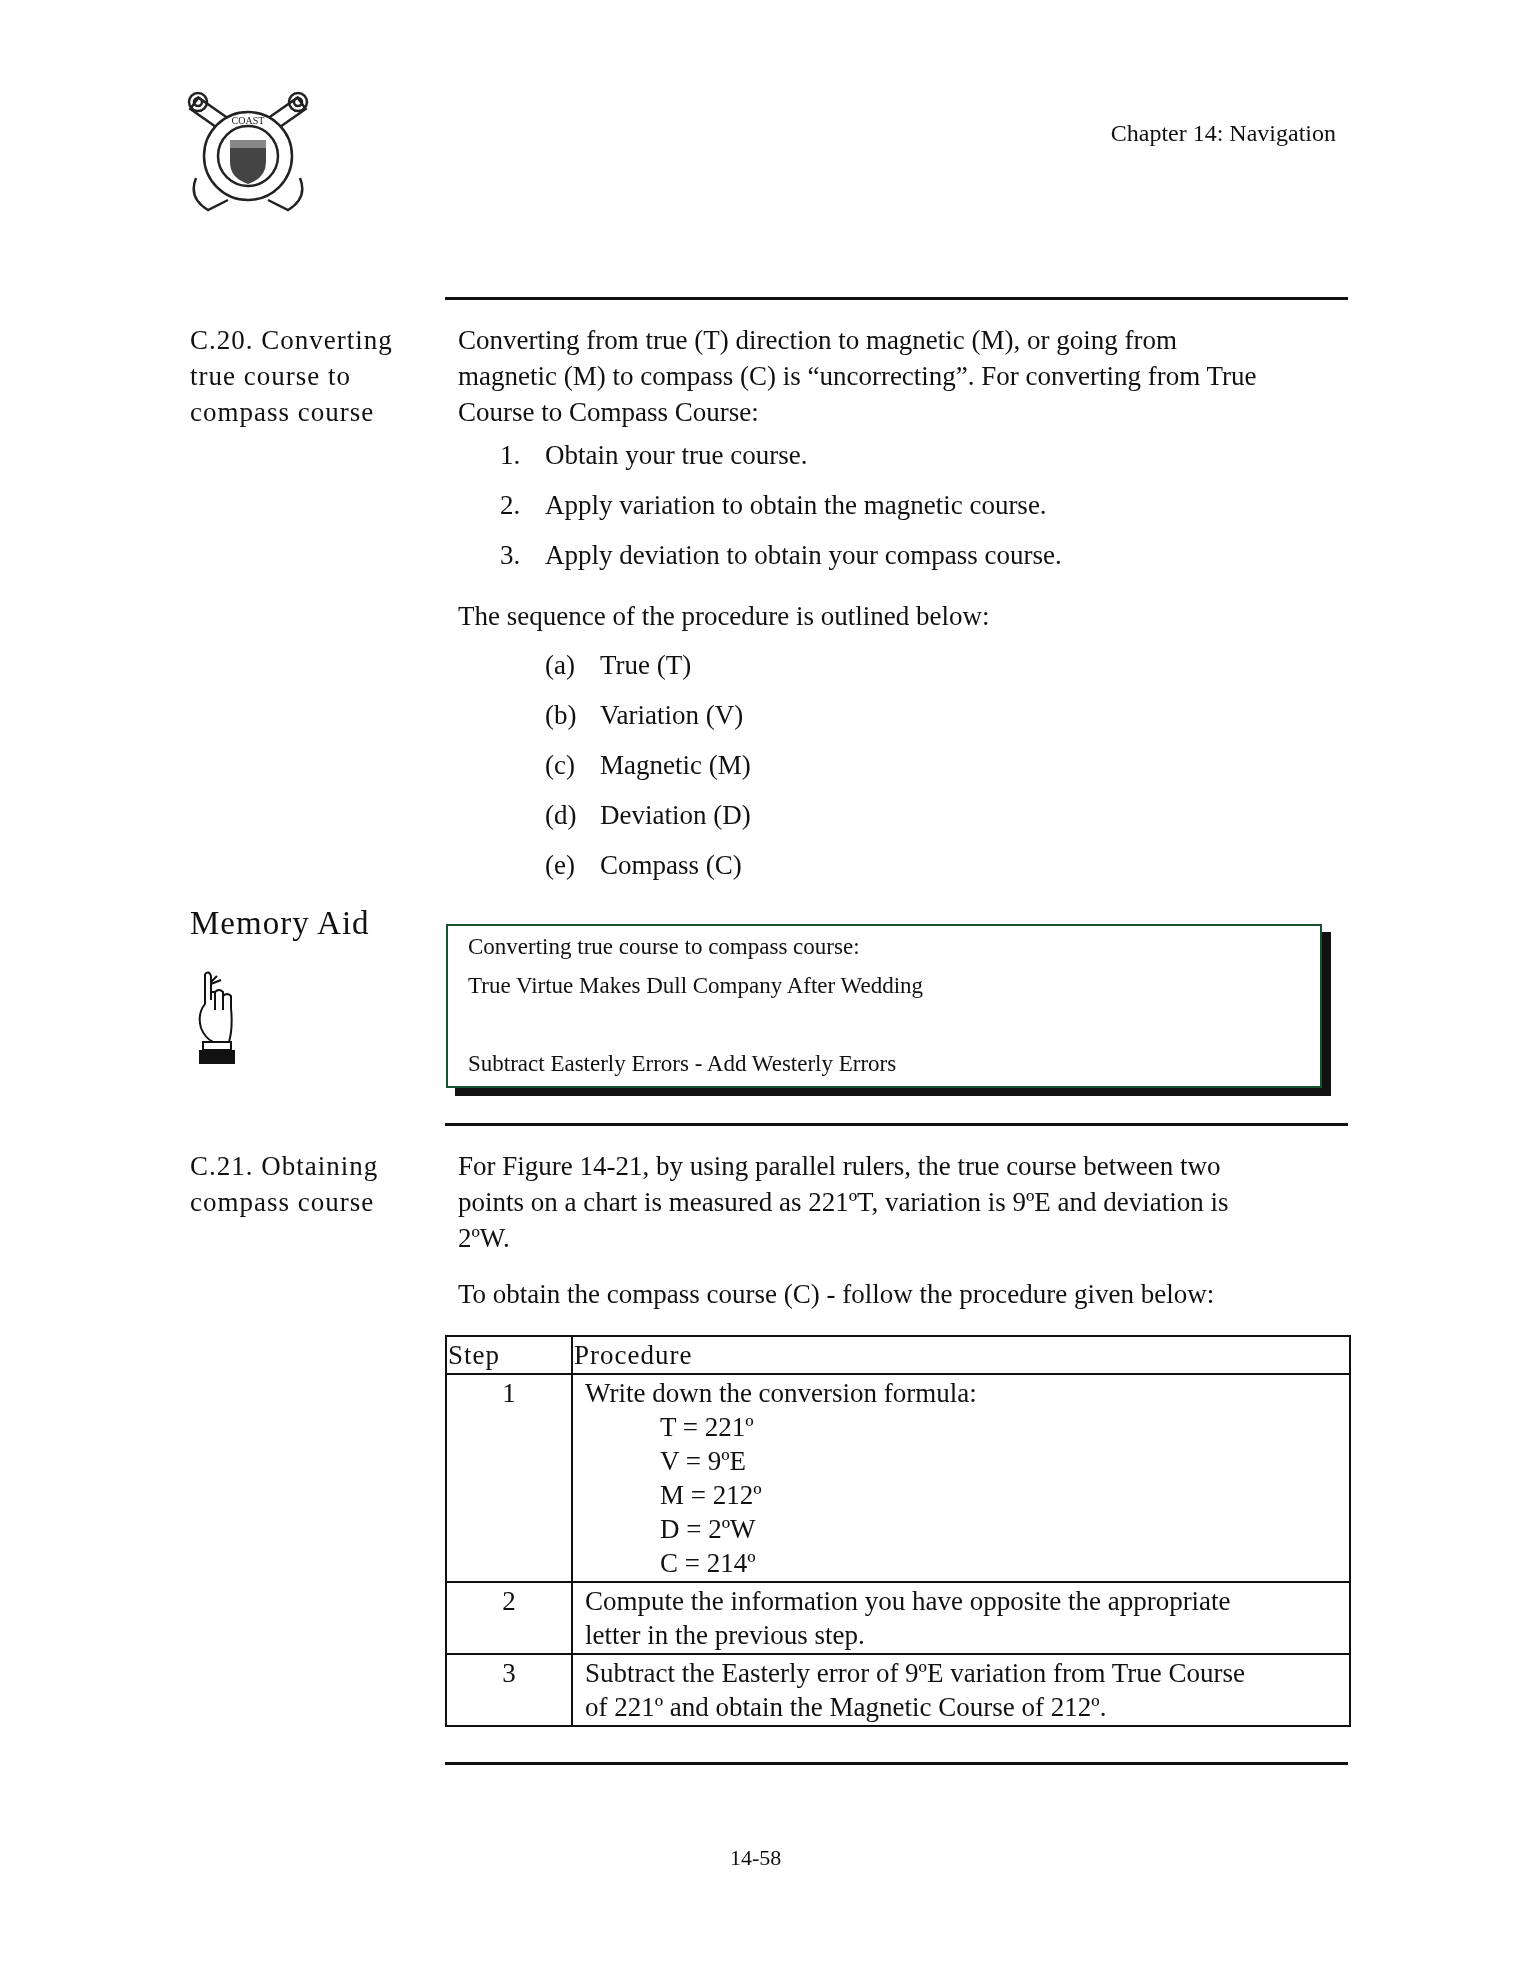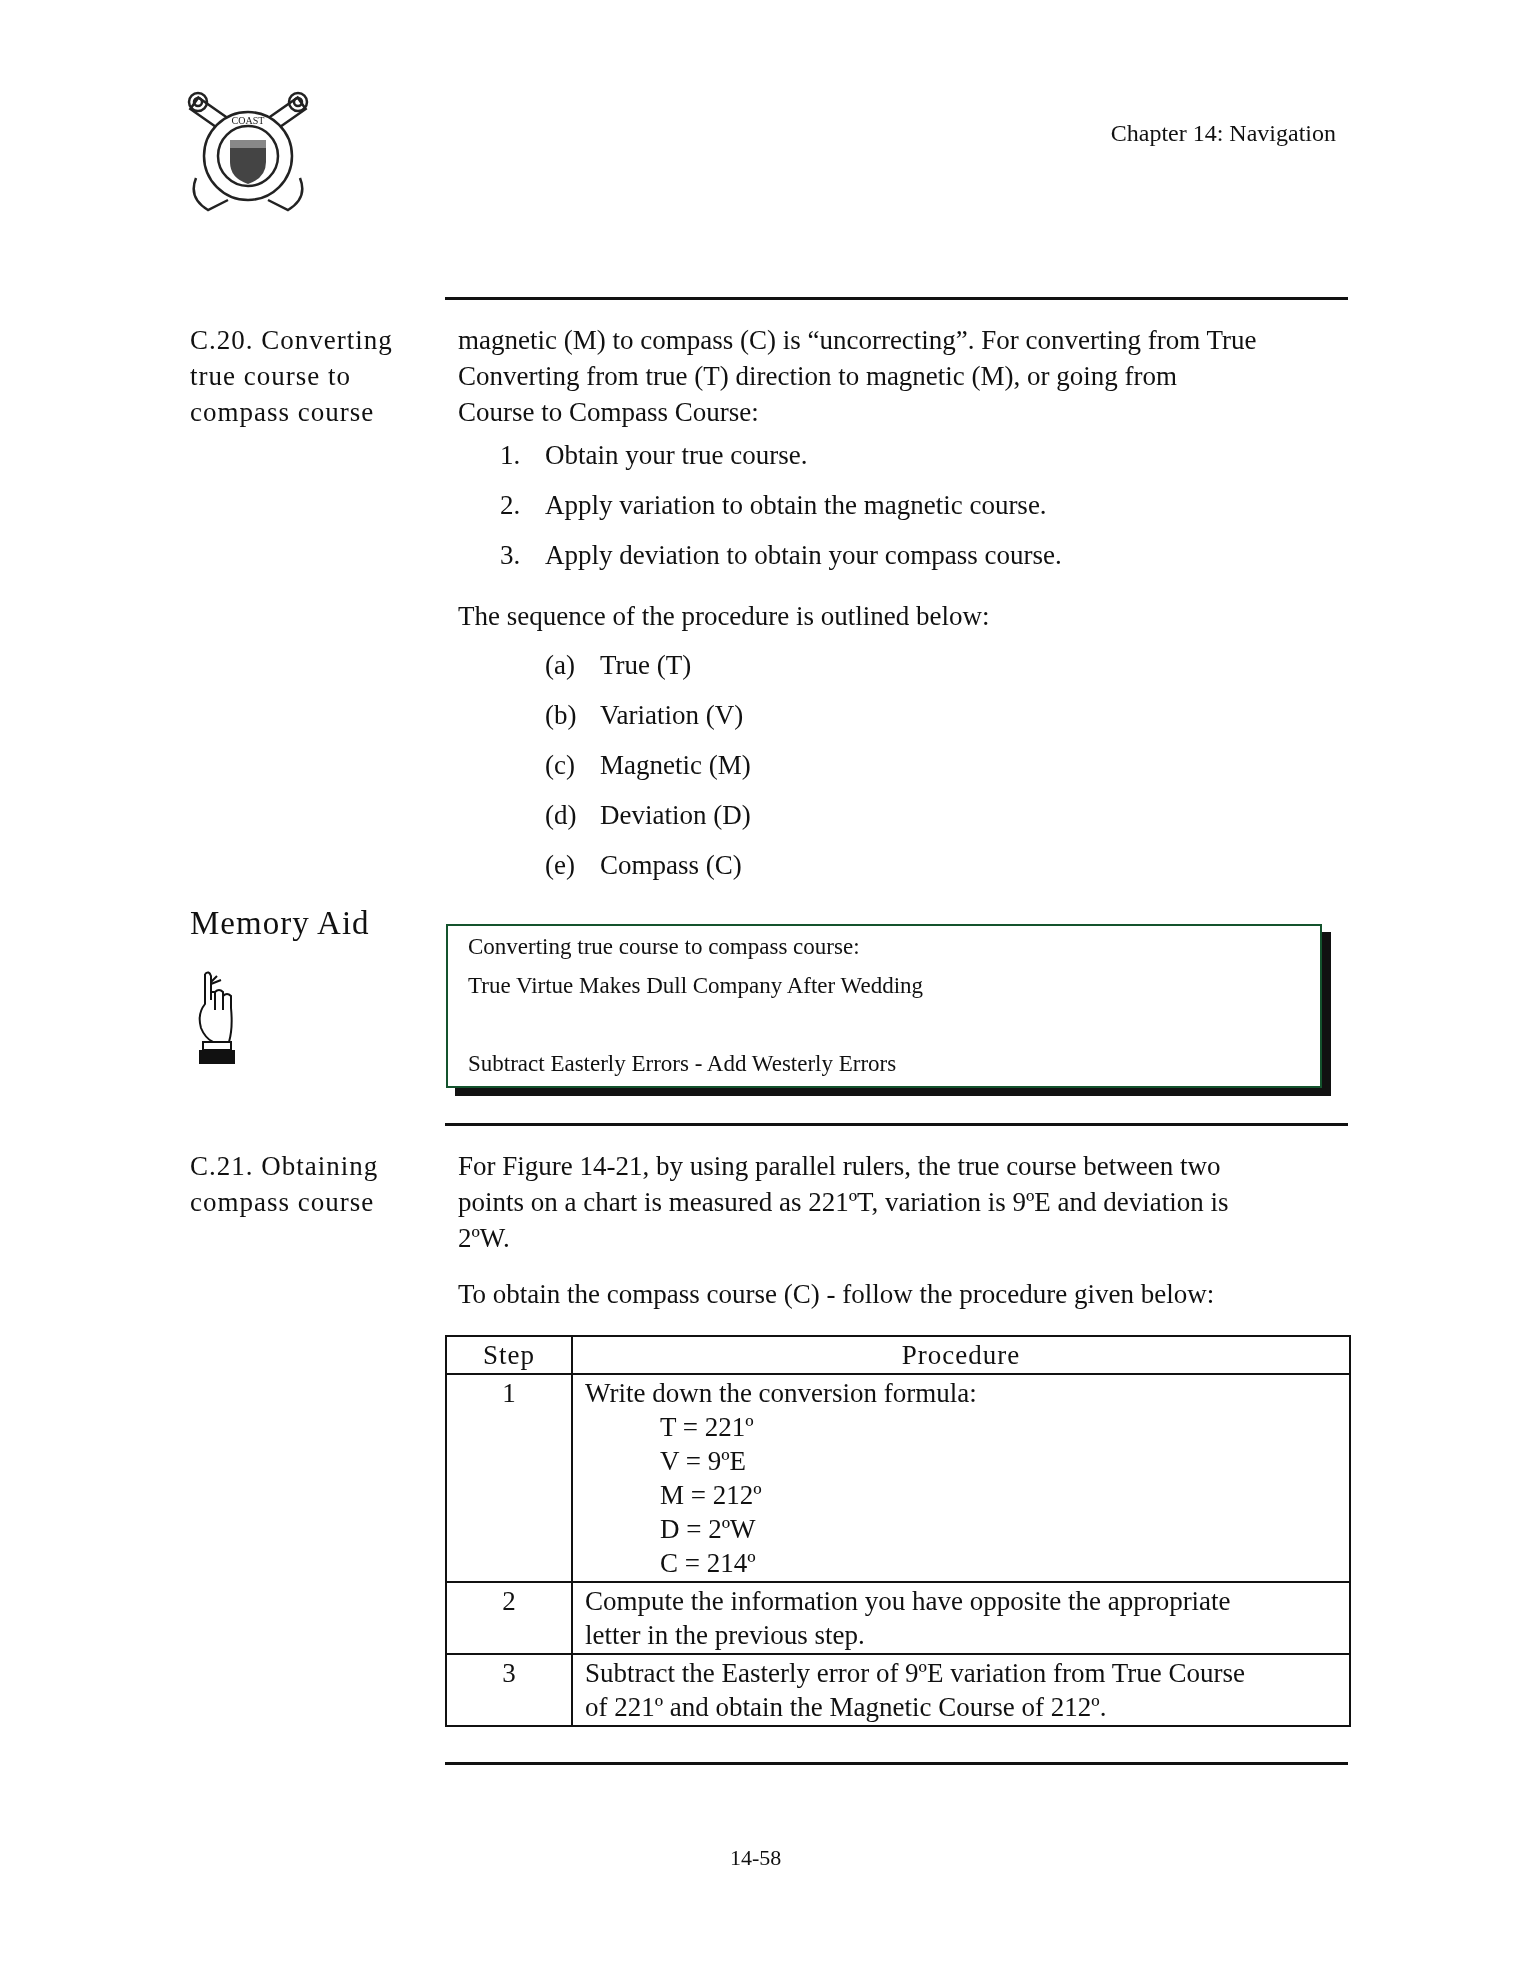--- a/index.html
+++ b/index.html
@@ -17,21 +17,21 @@
   .alpha-list { position:absolute; left:545px; font-size:27px; }
   .alpha-list .li { height:50px; display:flex; }
   .alpha-list .n { width:55px; }
   .memo-title { position:absolute; left:190px; top:905px; font-size:33px; letter-spacing:1px; }
   .hand { position:absolute; left:193px; top:970px; width:46px; height:95px; }
   .memo-box { position:absolute; left:446px; top:924px; width:872px; height:160px;
               border:2px solid #14532d; background:#fff; box-shadow:9px 8px 0 #111; }
   .memo-box .line { position:absolute; left:20px; font-size:23px; }
   table.proc { position:absolute; left:445px; top:1335px; width:906px; border-collapse:collapse; font-size:27px; }
   table.proc th, table.proc td { border:2px solid #111; vertical-align:top; font-weight:normal; }
-  table.proc th { height:34px; line-height:34px; text-align:center; letter-spacing:1px; }
+  table.proc th { height:34px; line-height:34px; text-align:left; letter-spacing:1px; }
   table.proc td.step { width:122px; text-align:center; line-height:34px; }
   table.proc td.proc-cell { padding-left:12px; line-height:34px; }
   .formula { padding-left:75px; }
   .pagenum { left:730px; top:1845px; font-size:22px; }
 </style>
 </head>
 <body>
 
 <svg class="abs logo" viewBox="0 0 140 135">
   <g fill="none" stroke="#222" stroke-width="2.5">
@@ -52,22 +52,22 @@
 <div class="abs chapter">Chapter 14:  Navigation</div>
 
 <div class="rule" style="top:297px"></div>
 
 <div class="side-label" style="top:322px">
   <div>C.20.  Converting</div>
   <div>true course to</div>
   <div>compass course</div>
 </div>
 <div class="body-text" style="top:322px">
+  <div>Converting from true (T) direction to magnetic (M), or going from</div>
   <div>magnetic (M) to compass (C) is “uncorrecting”. For converting from True</div>
-  <div>Converting from true (T) direction to magnetic (M), or going from</div>
   <div>Course to Compass Course:</div>
 </div>
 <div class="num-list" style="top:440px">
   <div class="li">
       <span class="n">1.</span>
       <span>Obtain  your true course.</span>
     </div>
   <div class="li">
       <span class="n">2.</span>
       <span>Apply variation to obtain the magnetic course.</span>

